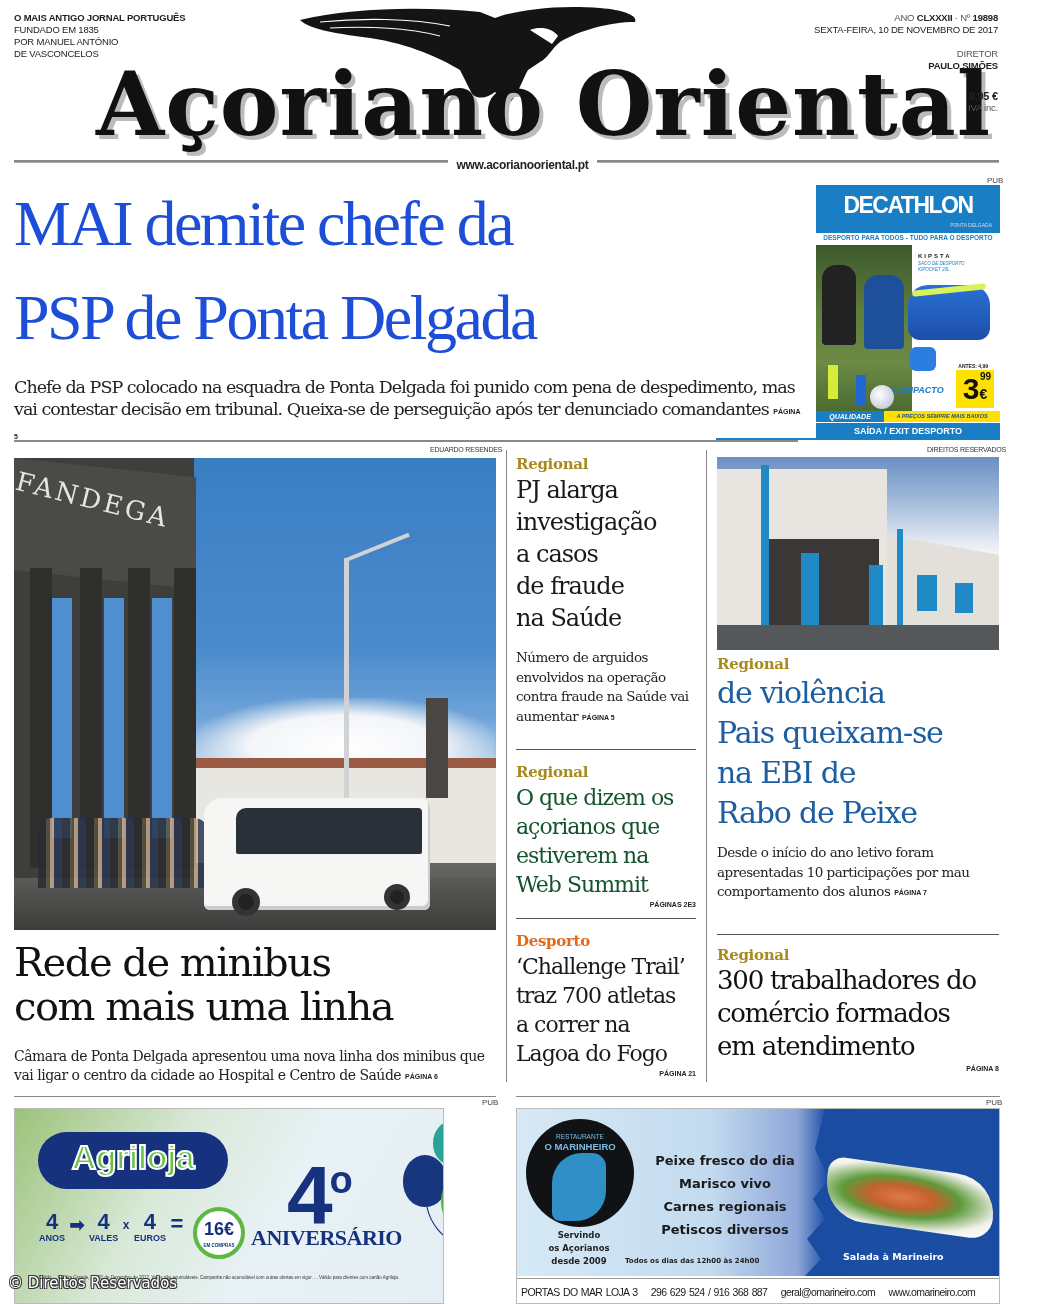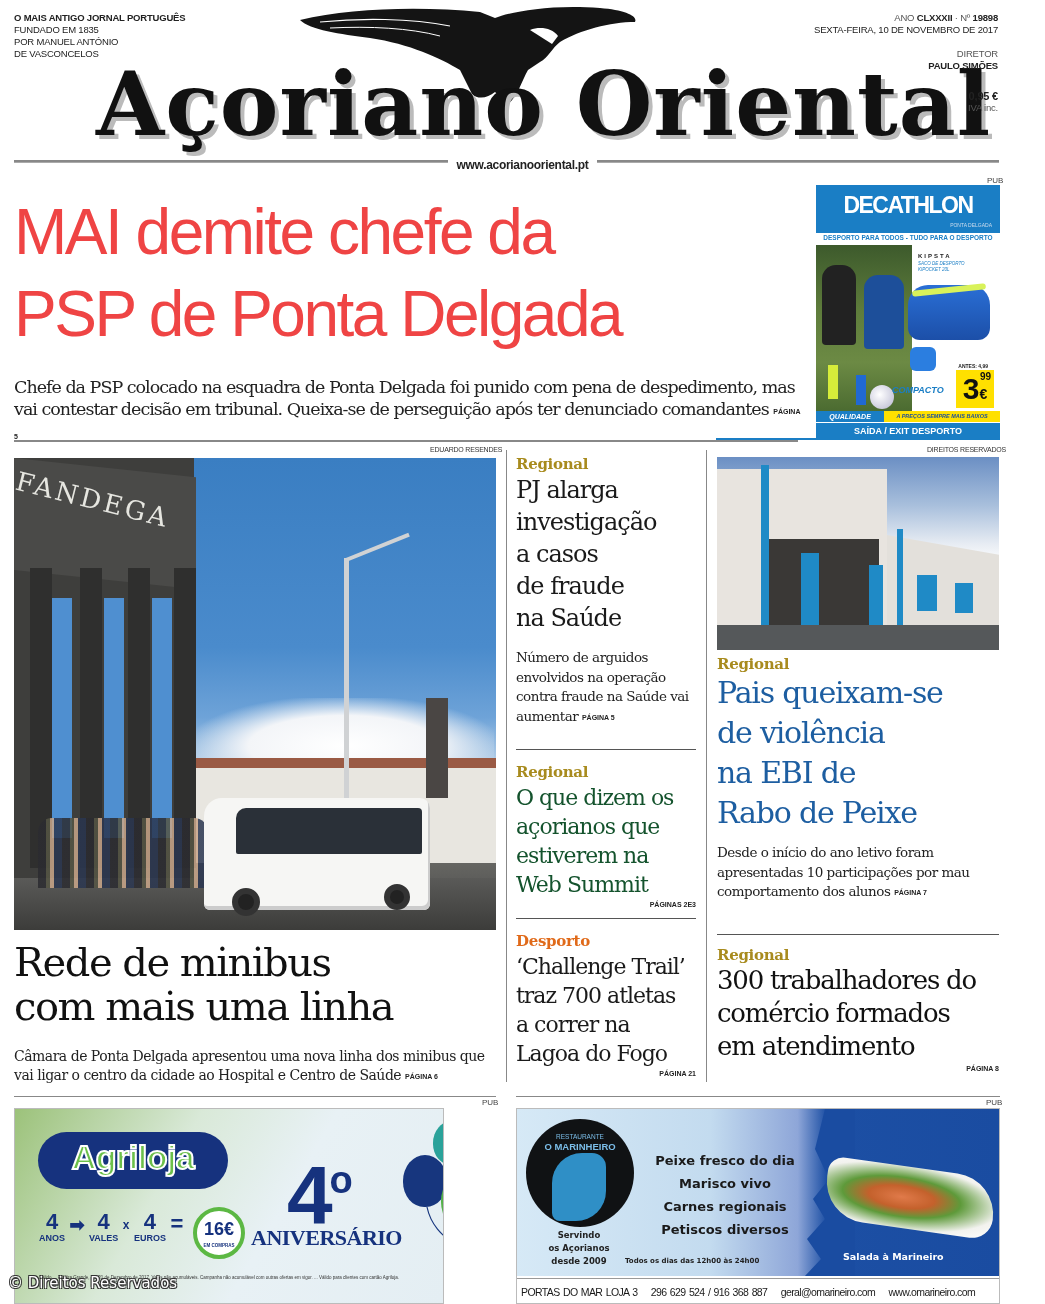--- a/index.html
+++ b/index.html
@@ -14,21 +14,21 @@
   .mh-right { right: 47px; top: 12px; text-align: right; font-family: "Liberation Sans", sans-serif; font-size: 9.5px; line-height: 12px; color: #222; letter-spacing: -0.2px; }
   .mh-right .light { color: #555; }
   .mh-logo { left: 96px; top: 54px; width: 820px; height: 100px; }
   .mh-logo-text { position: absolute; left: 0; top: 0; width: 100%; font-family: "DejaVu Serif", serif; font-weight: 700; font-size: 88px; line-height: 100px; letter-spacing: 1px; color: #111; text-shadow: 4px 4px 0 #bbb; white-space: nowrap; }
   .eagle { left: 290px; top: 0px; width: 350px; height: 110px; }
   .mh-rule { left: 14px; top: 160px; width: 985px; height: 3px; border-top: 2px solid #888; border-bottom: 1px solid #aaa; }
   .mh-url { left: 0; width: 1045px; top: 154px; text-align: center; }
   .mh-url span { background: #fff; padding: 0 8px; font-family: "Liberation Sans", sans-serif; font-size: 12px; font-weight: 700; color: #222; letter-spacing: -0.3px; }
 
   
-  .lead-title { left: 14px; top: 200px; width: 800px; font-family: Liberation Sans, sans-serif; font-size: 64px; line-height: 64px; color: #ef4444; letter-spacing: -2.5px; font-weight: 400; }
+  .lead-title { left: 14px; top: 192px; width: 800px; font-family: Liberation Serif, serif; font-size: 64px; line-height: 64px; color: #1d4ed8; letter-spacing: -2.5px; font-weight: 400; }
   .lead-sub { left: 14px; top: 376px; width: 790px; font-family: "DejaVu Serif", serif; font-size: 17.5px; line-height: 22px; color: #222; letter-spacing: -1px; }
   .page-ref { font-family: "Liberation Sans", sans-serif; font-size: 7px; font-weight: 700; letter-spacing: 0; text-transform: uppercase; vertical-align: 1px; }
   .lead-rule { left: 14px; top: 440px; width: 784px; height: 2px; background: #888; }
 
   
   .pub { font-family: "Liberation Sans", sans-serif; font-size: 8px; color: #444; }
   .dec { left: 816px; top: 185px; width: 184px; height: 255px; background: #fff; }
   .dec-head { left: 0; top: 0; width: 184px; height: 48px; background: #1a7ec5; }
   .dec-logo { position: absolute; left: 0; top: 7px; width: 100%; text-align: center; color: #fff; font-family: "Liberation Sans", sans-serif; font-weight: 700; font-size: 23px; letter-spacing: -1.5px; }
   .dec-sub-loc { position: absolute; right: 8px; top: 37px; color: #cde; font-size: 5px; font-family: "Liberation Sans", sans-serif; }
@@ -172,21 +172,21 @@
   <div class="light">IVA inc.</div>
 </div>
 
 <div class="abs mh-rule"></div>
 <div class="abs mh-url">
   <span>www.acorianooriental.pt</span>
 </div>
 
 <div class="abs lead-title">
   <div>MAI demite chefe da</div>
-  <div style="margin-top:18px">PSP de Ponta Delgada</div>
+  <div style="margin-top:30px">PSP de Ponta Delgada</div>
 </div>
 <div class="abs lead-sub">
   <span>Chefe da PSP colocado na esquadra de Ponta Delgada foi punido com pena de despedimento, mas vai contestar decisão em tribunal. Queixa-se de perseguição após ter denunciado comandantes</span>
   <span class="page-ref">PÁGINA 5</span>
 </div>
 <div class="abs lead-rule"></div>
 
 <div class="abs pub" style="left:987px;top:176px">PUB</div>
 <div class="abs dec">
   <div class="abs dec-head">
@@ -305,22 +305,22 @@
   <div class="ps-col" style="left:152px;top:108px;width:14px;height:70px"></div>
   <div class="ps-col" style="left:180px;top:72px;width:6px;height:100px"></div>
   <div class="ps-col" style="left:200px;top:118px;width:20px;height:36px"></div>
   <div class="ps-col" style="left:238px;top:126px;width:18px;height:30px"></div>
   <div class="ps-ground"></div>
 </div>
 
 <div class="abs" style="left:717px;top:655px;width:284px">
   <div class="kicker regional">Regional</div>
   <div class="right-title">
+    <div>de violência</div>
     <div>Pais queixam-se</div>
-    <div>de violência</div>
     <div>na EBI de</div>
     <div>Rabo de Peixe</div>
   </div>
   <div class="right-sub" style="margin-top:10px">
     <span>Desde o início do ano letivo foram apresentadas 10 participações por mau comportamento dos alunos</span>
     <span class="page-ref">PÁGINA 7</span>
   </div>
 </div>
 <div class="abs hrule" style="left:717px;top:934px;width:282px"></div>
 

